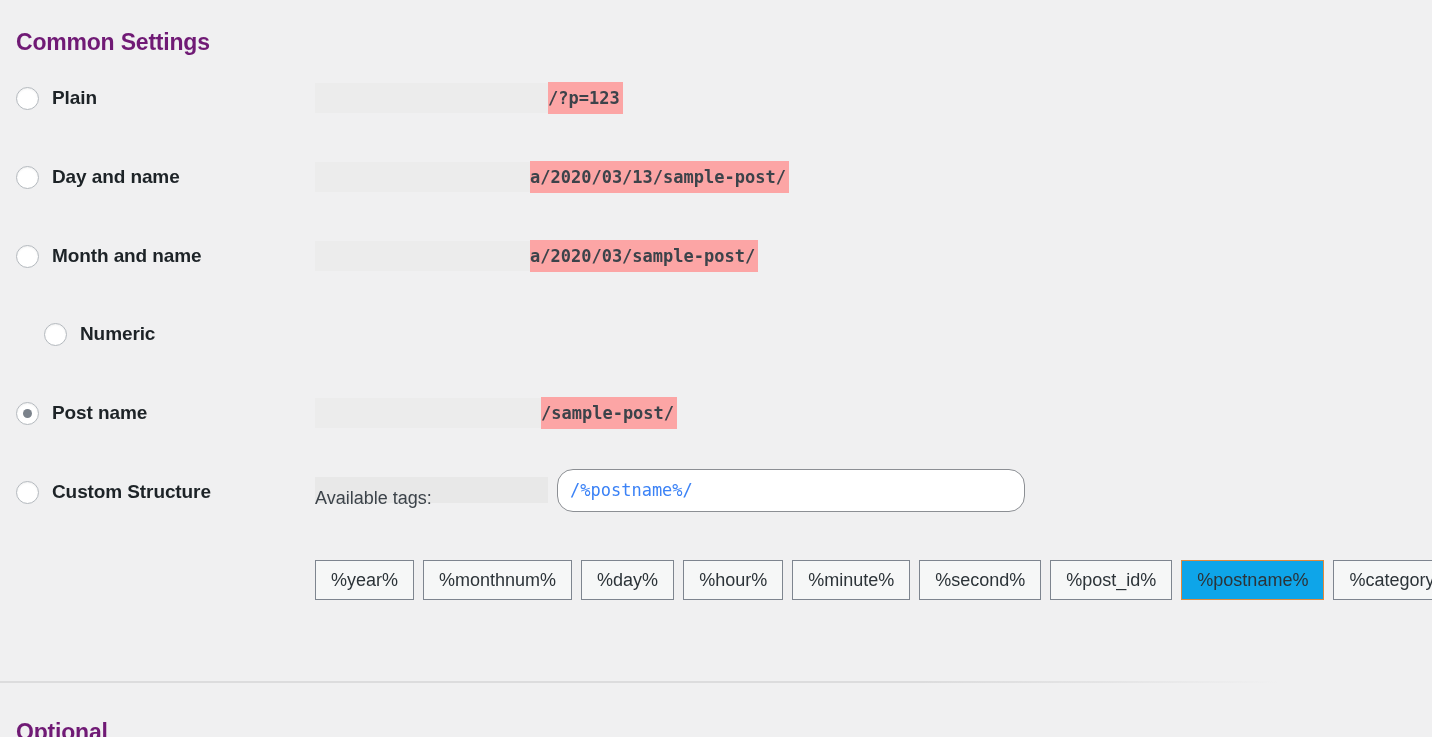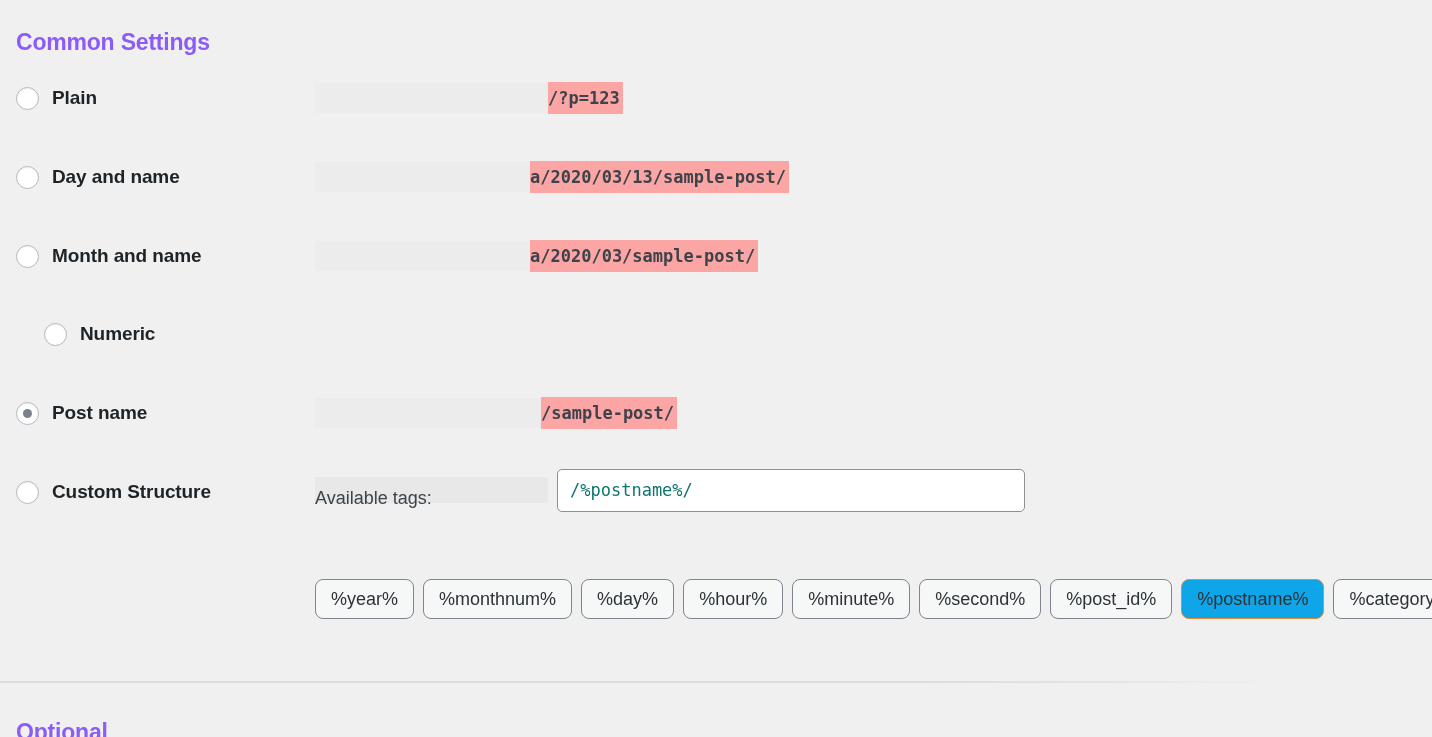--- a/index.html
+++ b/index.html
@@ -12,21 +12,21 @@
     -webkit-font-smoothing: antialiased;
   }
   .page { position: relative; width: 1432px; height: 737px; overflow: hidden; }
 
   
   .section-heading {
     position: absolute;
     left: 16px;
     font-size: 23px;
     font-weight: bold;
-    color: #8b5cf6;
+    color: #701a75;
     letter-spacing: -0.2px;
     line-height: 1;
     white-space: nowrap;
   }
   #heading-common { top: 12px; }
   #heading-optional { top: 702px; }
 
   
   .section-divider {
     position: absolute;
@@ -119,25 +119,25 @@
     background: #e8e8e8;
   }
   .custom-input {
     position: absolute;
     left: 557px;
     top: -5px;
     width: 468px;
     height: 43px;
     background: #fff;
     border: 1px solid #8c8f94;
-    border-radius: 5px;
+    border-radius: 16px;
     box-shadow: 0 0 0 transparent;
     font-family: "DejaVu Sans Mono", "Liberation Mono", monospace;
     font-size: 17px;
-    color: #0f766e;
+    color: #3b82f6;
     padding: 0 12px;
     line-height: 41px;
     white-space: pre;
     overflow: hidden;
   }
 
   
   .available-tags-label {
     position: absolute;
     left: 315px;
@@ -158,28 +158,27 @@
     margin-bottom: 9px;
   }
   .tag-btn {
     display: inline-flex;
     align-items: center;
     justify-content: center;
     height: 40px;
     padding: 0 15px;
     background: #f6f7f7;
     border: 1px solid #7e858f;
-    border-radius: 8px;
+    border-radius: 0;
     color: #2c3338;
     font-family: "Liberation Sans", sans-serif;
     font-size: 18px;
     line-height: 1;
     white-space: nowrap;
     cursor: pointer;
-    margin-top: 19px;
   }
   .tag-btn.active {
     background: #0ea5e9;
     border-color: #e08a3d;
     color: #2c3338;
   }
 </style>
 </head>
 <body>
 

